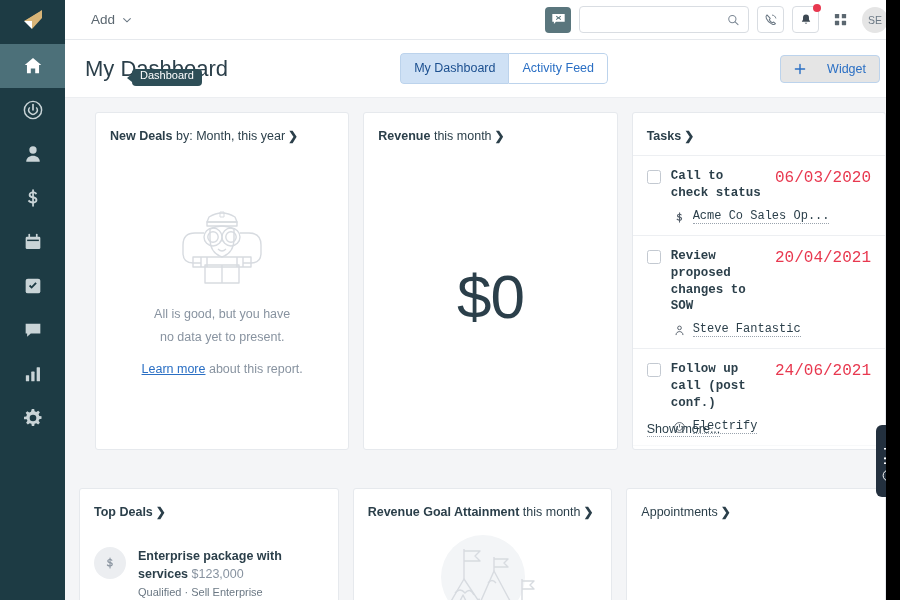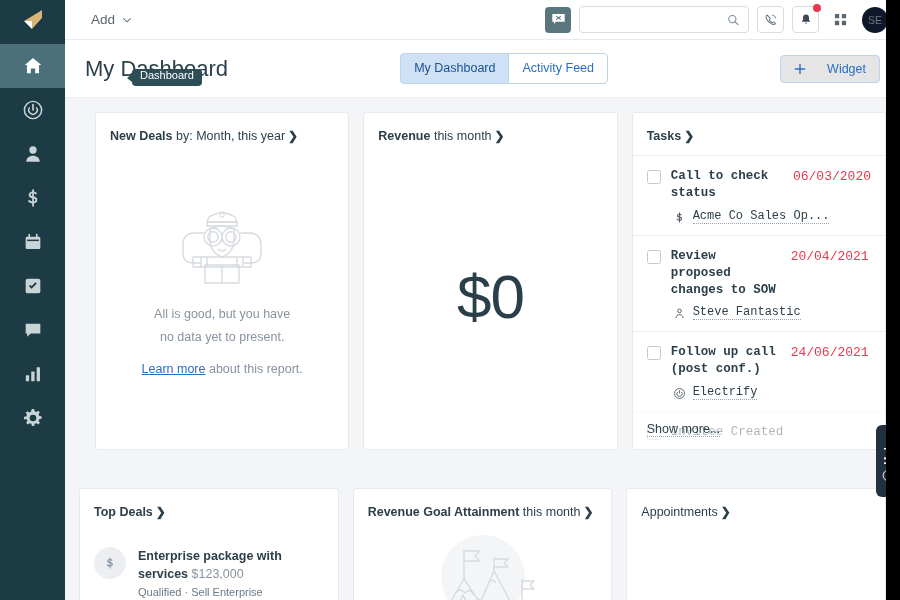--- a/index.html
+++ b/index.html
@@ -76,21 +76,21 @@
     display: flex; align-items: center; justify-content: center; cursor: pointer; position: relative;
   }
   .icon-plain {
     width: 27px; height: 27px; display:flex; align-items:center; justify-content:center; cursor:pointer;
   }
   .badge-dot {
     position: absolute; top: -3px; right: -3px; width: 8px; height: 8px;
     border-radius: 50%; background: #e8384f;
   }
   .avatar {
-    width: 26px; height: 26px; border-radius: 50%; background: #0f172a; color: #6b7884;
+    width: 26px; height: 26px; border-radius: 50%; background: #e5e5e5; color: #6b7884;
     font-size: 10.5px; display: flex; align-items: center; justify-content: center; cursor: pointer;
   }
 
   
   .page-head {
     height: 58px; background: #ffffff; display: flex; align-items: center;
     padding: 0 20px; flex: 0 0 58px; border-bottom: 1px solid #eceef1;
   }
   .page-title { font-size: 22px; color: #2b3f4a; font-weight: 400; }
   .ph-spacer { flex: 1 1 auto; }
@@ -147,21 +147,21 @@
     border-top: 1px solid #edeff2; position: relative; font-family: Liberation Mono, monospace;
   }
   .task-row:first-child { border-top: 1px solid #edeff2; }
   .chk {
     width: 14px; height: 14px; border: 1px solid #c3c9d1; border-radius: 2.5px;
     flex: 0 0 14px; margin-top: 2px; background: #fff; cursor: pointer;
   }
   .task-main { flex: 1 1 auto; min-width: 0; }
   .task-top { display: flex; align-items: flex-start; gap: 8px; }
   .task-title { font-size: 12.5px; color: #2b3f4a; font-weight: bold; line-height: 1.35; flex: 1 1 auto; }
-  .task-date { font-size: 13px; color: #e8384f; white-space: nowrap; margin-top: 1px; }
+  .task-date { font-size: 16px; color: #e8384f; white-space: nowrap; margin-top: 1px; }
   .task-rel { display: flex; align-items: flex-end; gap: 7px; margin-top: 7px; padding-left: 2px; }
   .task-rel svg { width: 13px; height: 13px; fill: #55606b; flex: 0 0 13px; }
   .task-rel-label {
     font-size: 12px; color: #2b3f4a; border-bottom: 1px dotted #9aa3ad;
     cursor: pointer; white-space: nowrap; overflow: hidden; text-overflow: ellipsis;
   }
   .task-row.faded { opacity: 0.38; }
   .task-row.faded .task-title { font-weight: normal; }
   .show-more {
     position: absolute; left: 14px; bottom: 12px; font-size: 12.5px; color: #2b3f4a;

